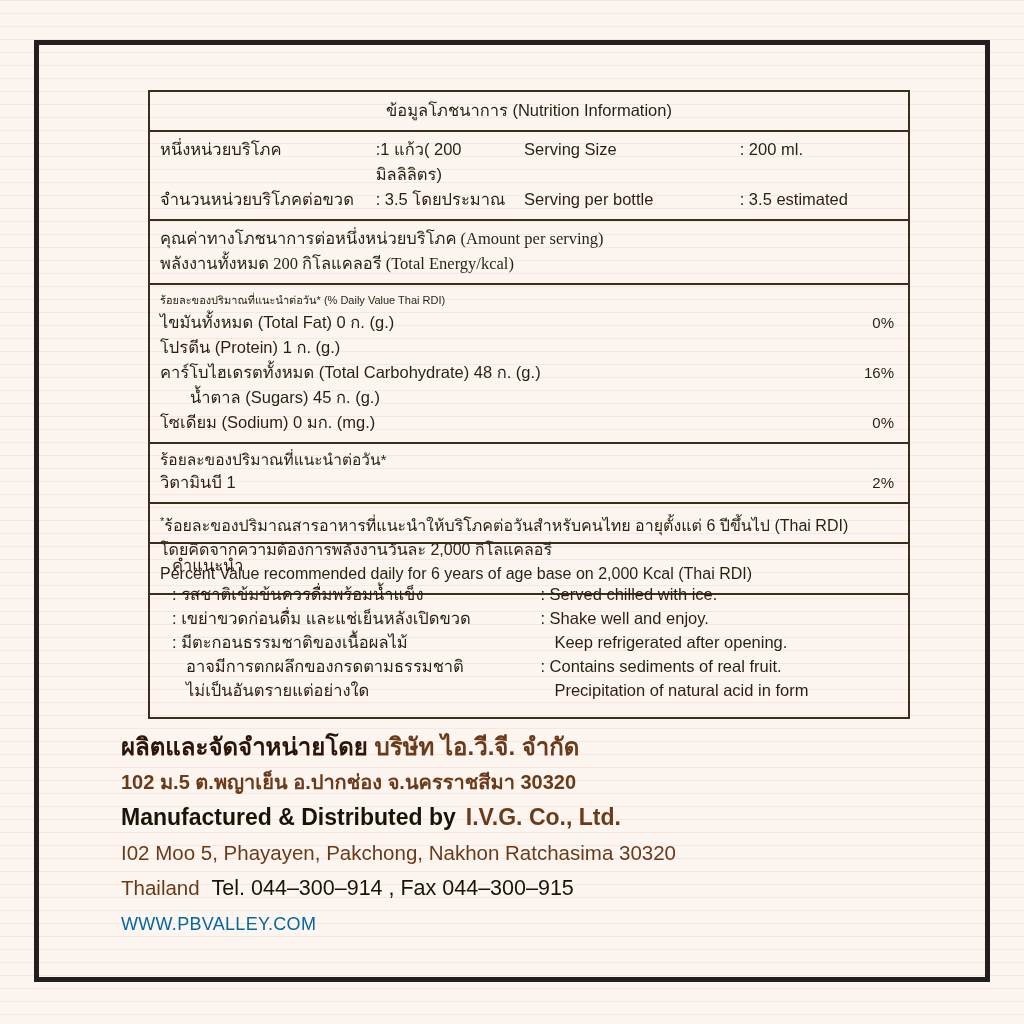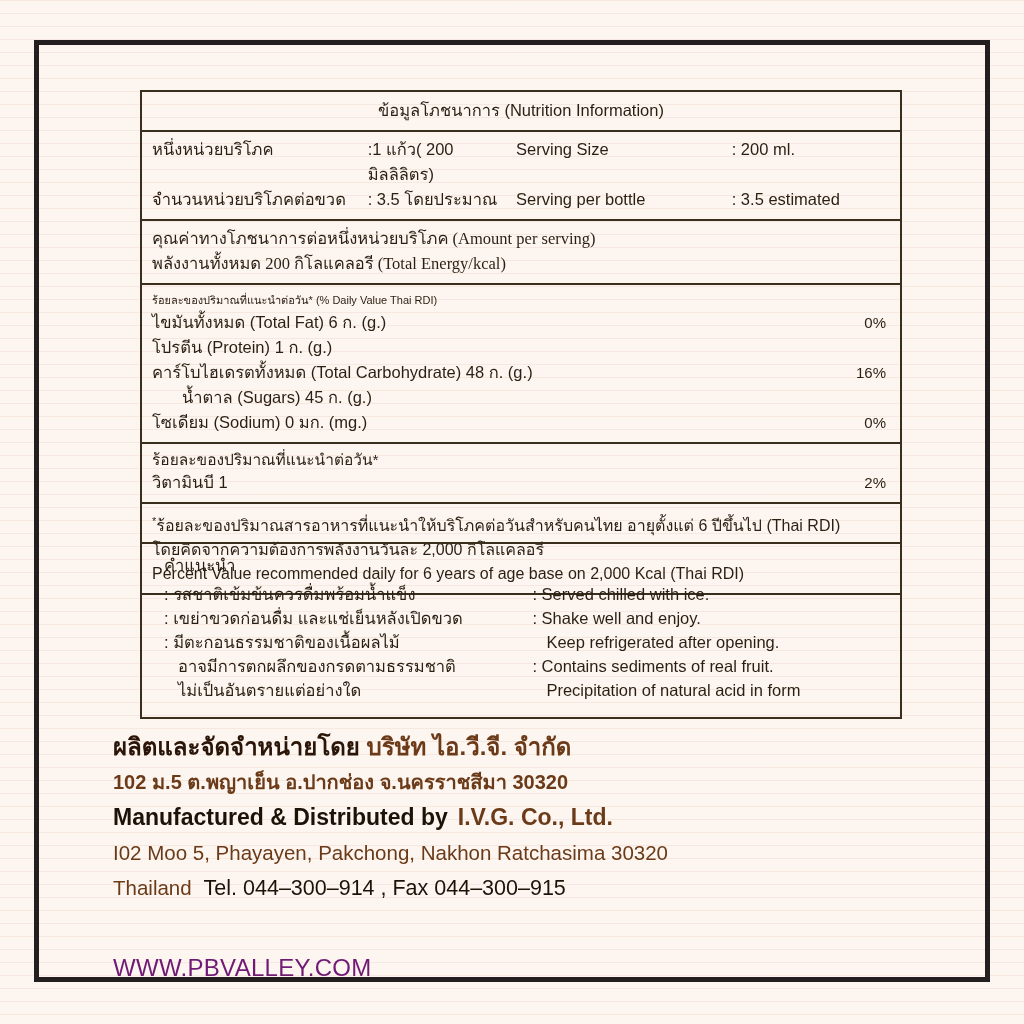--- a/index.html
+++ b/index.html
@@ -32,21 +32,21 @@
     left: 34px;
     top: 40px;
     width: 956px;
     height: 942px;
     border: 5px solid #231f20;
     box-sizing: border-box;
     background: transparent;
   }
   .inner {
     position: absolute;
-    left: 4px;
+    left: 12px;
     top: 0;
     width: 100%;
     height: 100%;
   }
   
   .nutri {
     position: absolute;
     left: 97px;
     top: 45px;
     width: 762px;
@@ -170,25 +170,24 @@
   .m-line5 {
     font-size: 20.5px;
     line-height: 35px;
     color: #6b3a18;
   }
   .m-line5 .dark {
     color: #1c1208;
     font-size: 21.5px;
   }
   .m-line6 {
-    font-size: 24px;
+    font-size: 18px;
     line-height: 36px;
-    color: #701a75;
+    color: #0369a1;
     letter-spacing: 0.3px;
-    margin-top: 44px;
   }
 </style>
 </head>
 <body>
 
 <div class="paper-texture"></div>
 
 <div class="label-frame">
   <div class="inner">
 
@@ -213,21 +212,21 @@
 
       <div class="row">
         <div class="amount-line">คุณค่าทางโภชนาการต่อหนึ่งหน่วยบริโภค (Amount per serving)</div>
         <div class="amount-line">พลังงานทั้งหมด 200 กิโลแคลอรี (Total Energy/kcal)</div>
       </div>
 
       <div class="row">
         <div class="dv-head">ร้อยละของปริมาณที่แนะนำต่อวัน* (% Daily Value Thai RDI)</div>
 
         <div class="nutrow">
-          <span>ไขมันทั้งหมด (Total Fat) 6 ก. (g.)</span>
+          <span>ไขมันทั้งหมด (Total Fat) 0 ก. (g.)</span>
           <span class="pct">0%</span>
         </div>
         <div class="nutrow">
           <span>โปรตีน (Protein) 1 ก. (g.)</span>
           <span class="pct"></span>
         </div>
         <div class="nutrow">
           <span>คาร์โบไฮเดรตทั้งหมด  (Total Carbohydrate) 48 ก. (g.)</span>
           <span class="pct">16%</span>
         </div>

